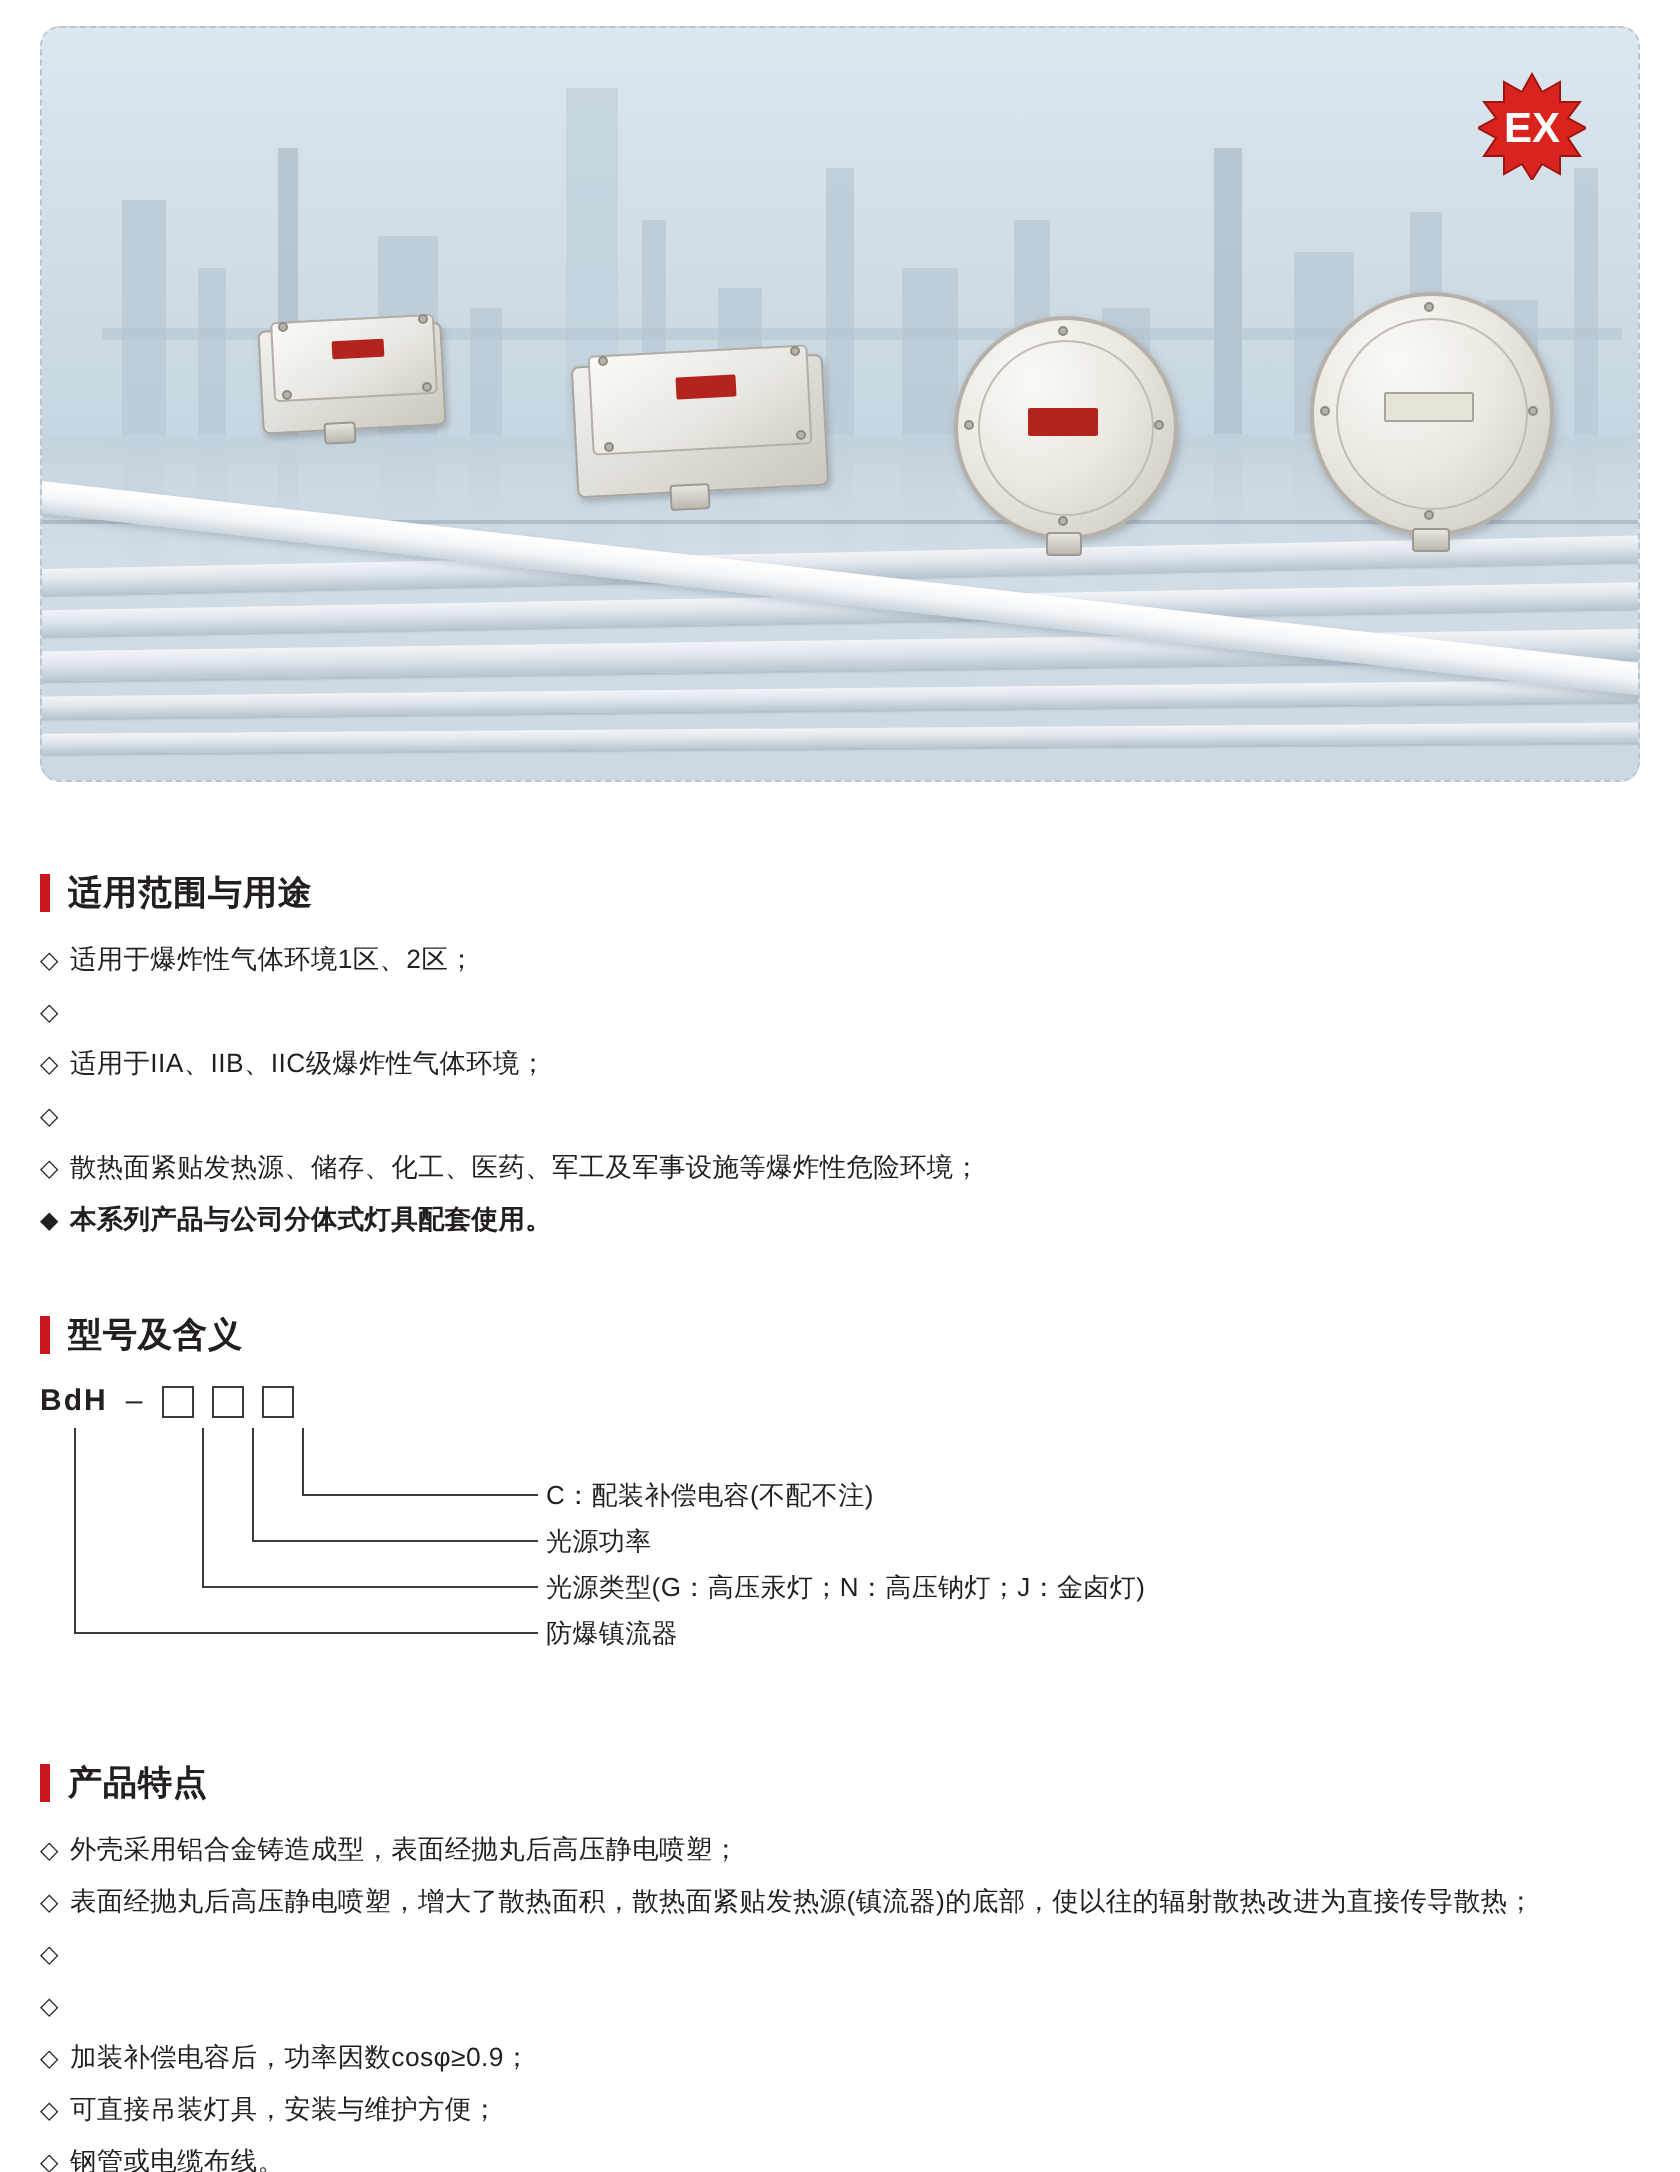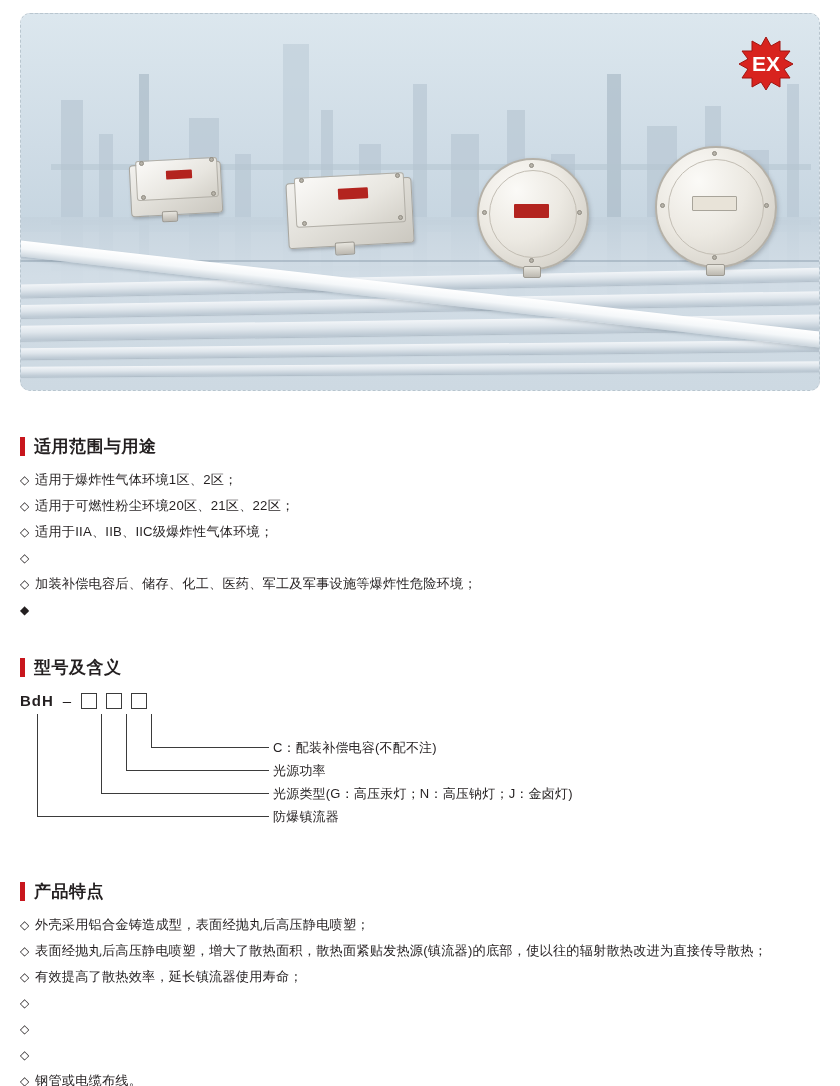--- a/index.html
+++ b/index.html
@@ -351,35 +351,35 @@
   <span>适用范围与用途</span>
 </div>
 
 <div class="bullet-list" style="top:467px;">
   <div class="bullet-row">
     <span class="dia">◇</span>
     <span class="txt">适用于爆炸性气体环境1区、2区；</span>
   </div>
   <div class="bullet-row">
     <span class="dia">◇</span>
-    <span class="txt">适用于可燃性粉尘环境20区、21区、22区；</span>
   </div>
   <div class="bullet-row">
     <span class="dia">◇</span>
     <span class="txt">适用于IIA、IIB、IIC级爆炸性气体环境；</span>
   </div>
   <div class="bullet-row">
     <span class="dia">◇</span>
   </div>
   <div class="bullet-row">
     <span class="dia">◇</span>
-    <span class="txt">加装补偿电容后、储存、化工、医药、军工及军事设施等爆炸性危险环境；</span>
+    <span class="txt">散热面紧贴发热源、储存、化工、医药、军工及军事设施等爆炸性危险环境；</span>
   </div>
   <div class="bullet-row bold">
     <span class="dia">◆</span>
+    <span class="txt">本系列产品与公司分体式灯具配套使用。</span>
   </div>
 </div>
 
 <div class="section-title" style="left:20px; top:656px;">
   <span class="bar"></span>
   <span>型号及含义</span>
 </div>
 
 <div class="model-area">
   <div class="model-code">
@@ -412,28 +412,29 @@
   <div class="bullet-row">
     <span class="dia">◇</span>
     <span class="txt">外壳采用铝合金铸造成型，表面经抛丸后高压静电喷塑；</span>
   </div>
   <div class="bullet-row">
     <span class="dia">◇</span>
     <span class="txt">表面经抛丸后高压静电喷塑，增大了散热面积，散热面紧贴发热源(镇流器)的底部，使以往的辐射散热改进为直接传导散热；</span>
   </div>
   <div class="bullet-row">
     <span class="dia">◇</span>
-    <span class="txt">有效提高了散热效率，延长镇流器使用寿命；</span>
-  </div>
-  <div class="bullet-row">
-    <span class="dia">◇</span>
-  </div>
-  <div class="bullet-row">
-    <span class="dia">◇</span>
-  </div>
-  <div class="bullet-row">
-    <span class="dia">◇</span>
+  </div>
+  <div class="bullet-row">
+    <span class="dia">◇</span>
+  </div>
+  <div class="bullet-row">
+    <span class="dia">◇</span>
+    <span class="txt">加装补偿电容后，功率因数cosφ≥0.9；</span>
+  </div>
+  <div class="bullet-row">
+    <span class="dia">◇</span>
+    <span class="txt">可直接吊装灯具，安装与维护方便；</span>
   </div>
   <div class="bullet-row">
     <span class="dia">◇</span>
     <span class="txt">钢管或电缆布线。</span>
   </div>
 </div>
 
 </body></html>

